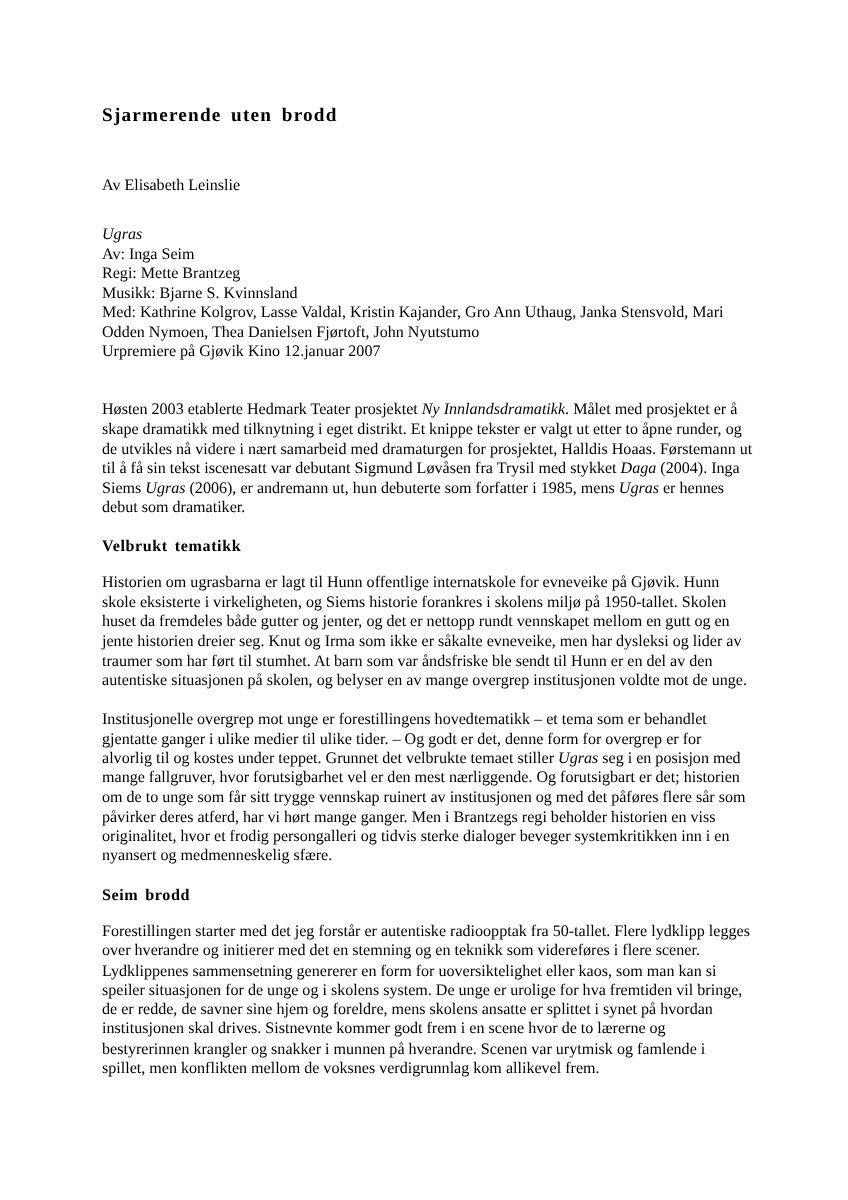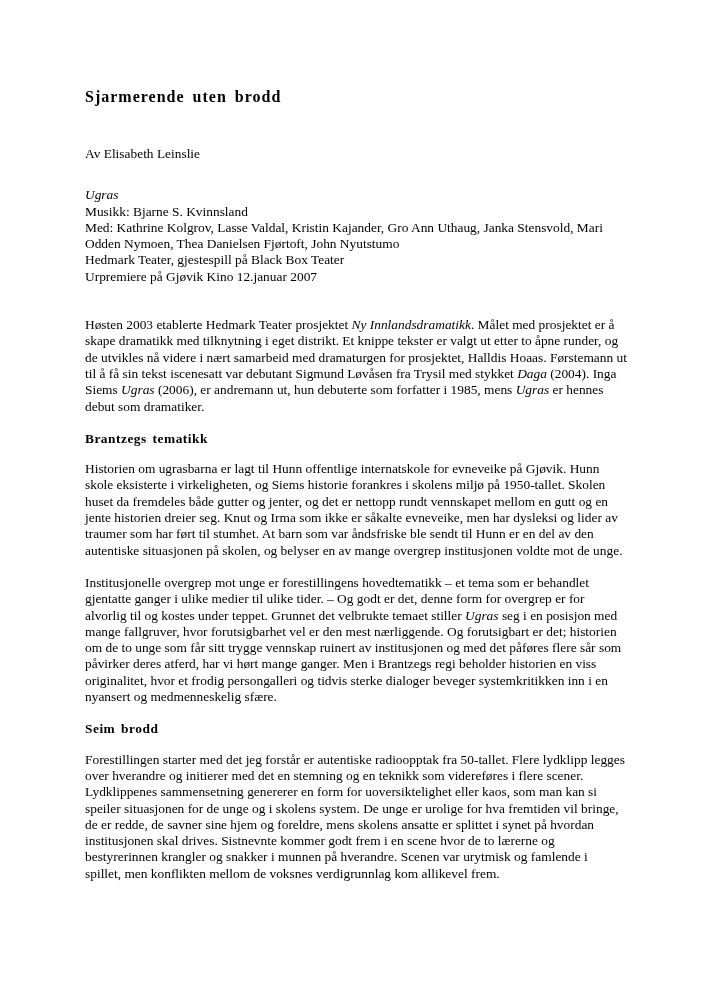--- a/index.html
+++ b/index.html
@@ -65,32 +65,33 @@
 </head>
 <body>
 
 <div class="page">
   <h1 class="doc-title">Sjarmerende uten brodd</h1>
 
   <p class="byline">Av Elisabeth Leinslie</p>
 
   <div class="credits">
       <div class="credit-line"><i class="run-italic">Ugras</i></div>
+      <div class="credit-line">Av: Inga Seim</div>
+      <div class="credit-line">Regi: Mette Brantzeg</div>
       <div class="credit-line">Musikk: Bjarne S. Kvinnsland</div>
       <div class="credit-line">Med: Kathrine Kolgrov, Lasse Valdal, Kristin Kajander, Gro Ann Uthaug, Janka Stensvold, Mari Odden Nymoen, Thea Danielsen Fjørtoft, John Nyutstumo</div>
-      <div class="credit-line">Hedmark Teater, gjestespill på Black Box Teater</div>
       <div class="credit-line">Urpremiere på Gjøvik Kino 12.januar 2007</div>
     </div>
 
   <div id="article-body">
       <div class="section">
         <p class="para">Høsten 2003 etablerte Hedmark Teater prosjektet <i class="run-italic">Ny Innlandsdramatikk</i>. Målet med prosjektet er å skape dramatikk med tilknytning i eget distrikt. Et knippe tekster er valgt ut etter to åpne runder, og de utvikles nå videre i nært samarbeid med dramaturgen for prosjektet, Halldis Hoaas. Førstemann ut til å få sin tekst iscenesatt var debutant Sigmund Løvåsen fra Trysil med stykket <i class="run-italic">Daga</i> (2004). Inga Siems <i class="run-italic">Ugras</i> (2006), er andremann ut, hun debuterte som forfatter i 1985, mens <i class="run-italic">Ugras</i> er hennes debut som dramatiker.</p>
       </div>
       <div class="section">
-        <h2 class="section-heading">Brantzegs tematikk</h2>
+        <h2 class="section-heading">Velbrukt tematikk</h2>
         <p class="para">Historien om ugrasbarna er lagt til Hunn offentlige internatskole for evneveike på Gjøvik. Hunn skole eksisterte i virkeligheten, og Siems historie forankres i skolens miljø på 1950-tallet. Skolen huset da fremdeles både gutter og jenter, og det er nettopp rundt vennskapet mellom en gutt og en jente historien dreier seg. Knut og Irma som ikke er såkalte evneveike, men har dysleksi og lider av traumer som har ført til stumhet. At barn som var åndsfriske ble sendt til Hunn er en del av den autentiske situasjonen på skolen, og belyser en av mange overgrep institusjonen voldte mot de unge.</p>
         <p class="para">Institusjonelle overgrep mot unge er forestillingens hovedtematikk – et tema som er behandlet gjentatte ganger i ulike medier til ulike tider. – Og godt er det, denne form for overgrep er for alvorlig til og kostes under teppet. Grunnet det velbrukte temaet stiller <i class="run-italic">Ugras</i> seg i en posisjon med mange fallgruver, hvor forutsigbarhet vel er den mest nærliggende. Og forutsigbart er det; historien om de to unge som får sitt trygge vennskap ruinert av institusjonen og med det påføres flere sår som påvirker deres atferd, har vi hørt mange ganger. Men i Brantzegs regi beholder historien en viss originalitet, hvor et frodig persongalleri og tidvis sterke dialoger beveger systemkritikken inn i en nyansert og medmenneskelig sfære.</p>
       </div>
       <div class="section">
         <h2 class="section-heading">Seim brodd</h2>
         <p class="para">Forestillingen starter med det jeg forstår er autentiske radioopptak fra 50-tallet. Flere lydklipp legges over hverandre og initierer med det en stemning og en teknikk som videreføres i flere scener. Lydklippenes sammensetning genererer en form for uoversiktelighet eller kaos, som man kan si speiler situasjonen for de unge og i skolens system. De unge er urolige for hva fremtiden vil bringe, de er redde, de savner sine hjem og foreldre, mens skolens ansatte er splittet i synet på hvordan institusjonen skal drives. Sistnevnte kommer godt frem i en scene hvor de to lærerne og bestyrerinnen krangler og snakker i munnen på hverandre. Scenen var urytmisk og famlende i spillet, men konflikten mellom de voksnes verdigrunnlag kom allikevel frem.</p>
       </div>
     </div>
 </div>
 

